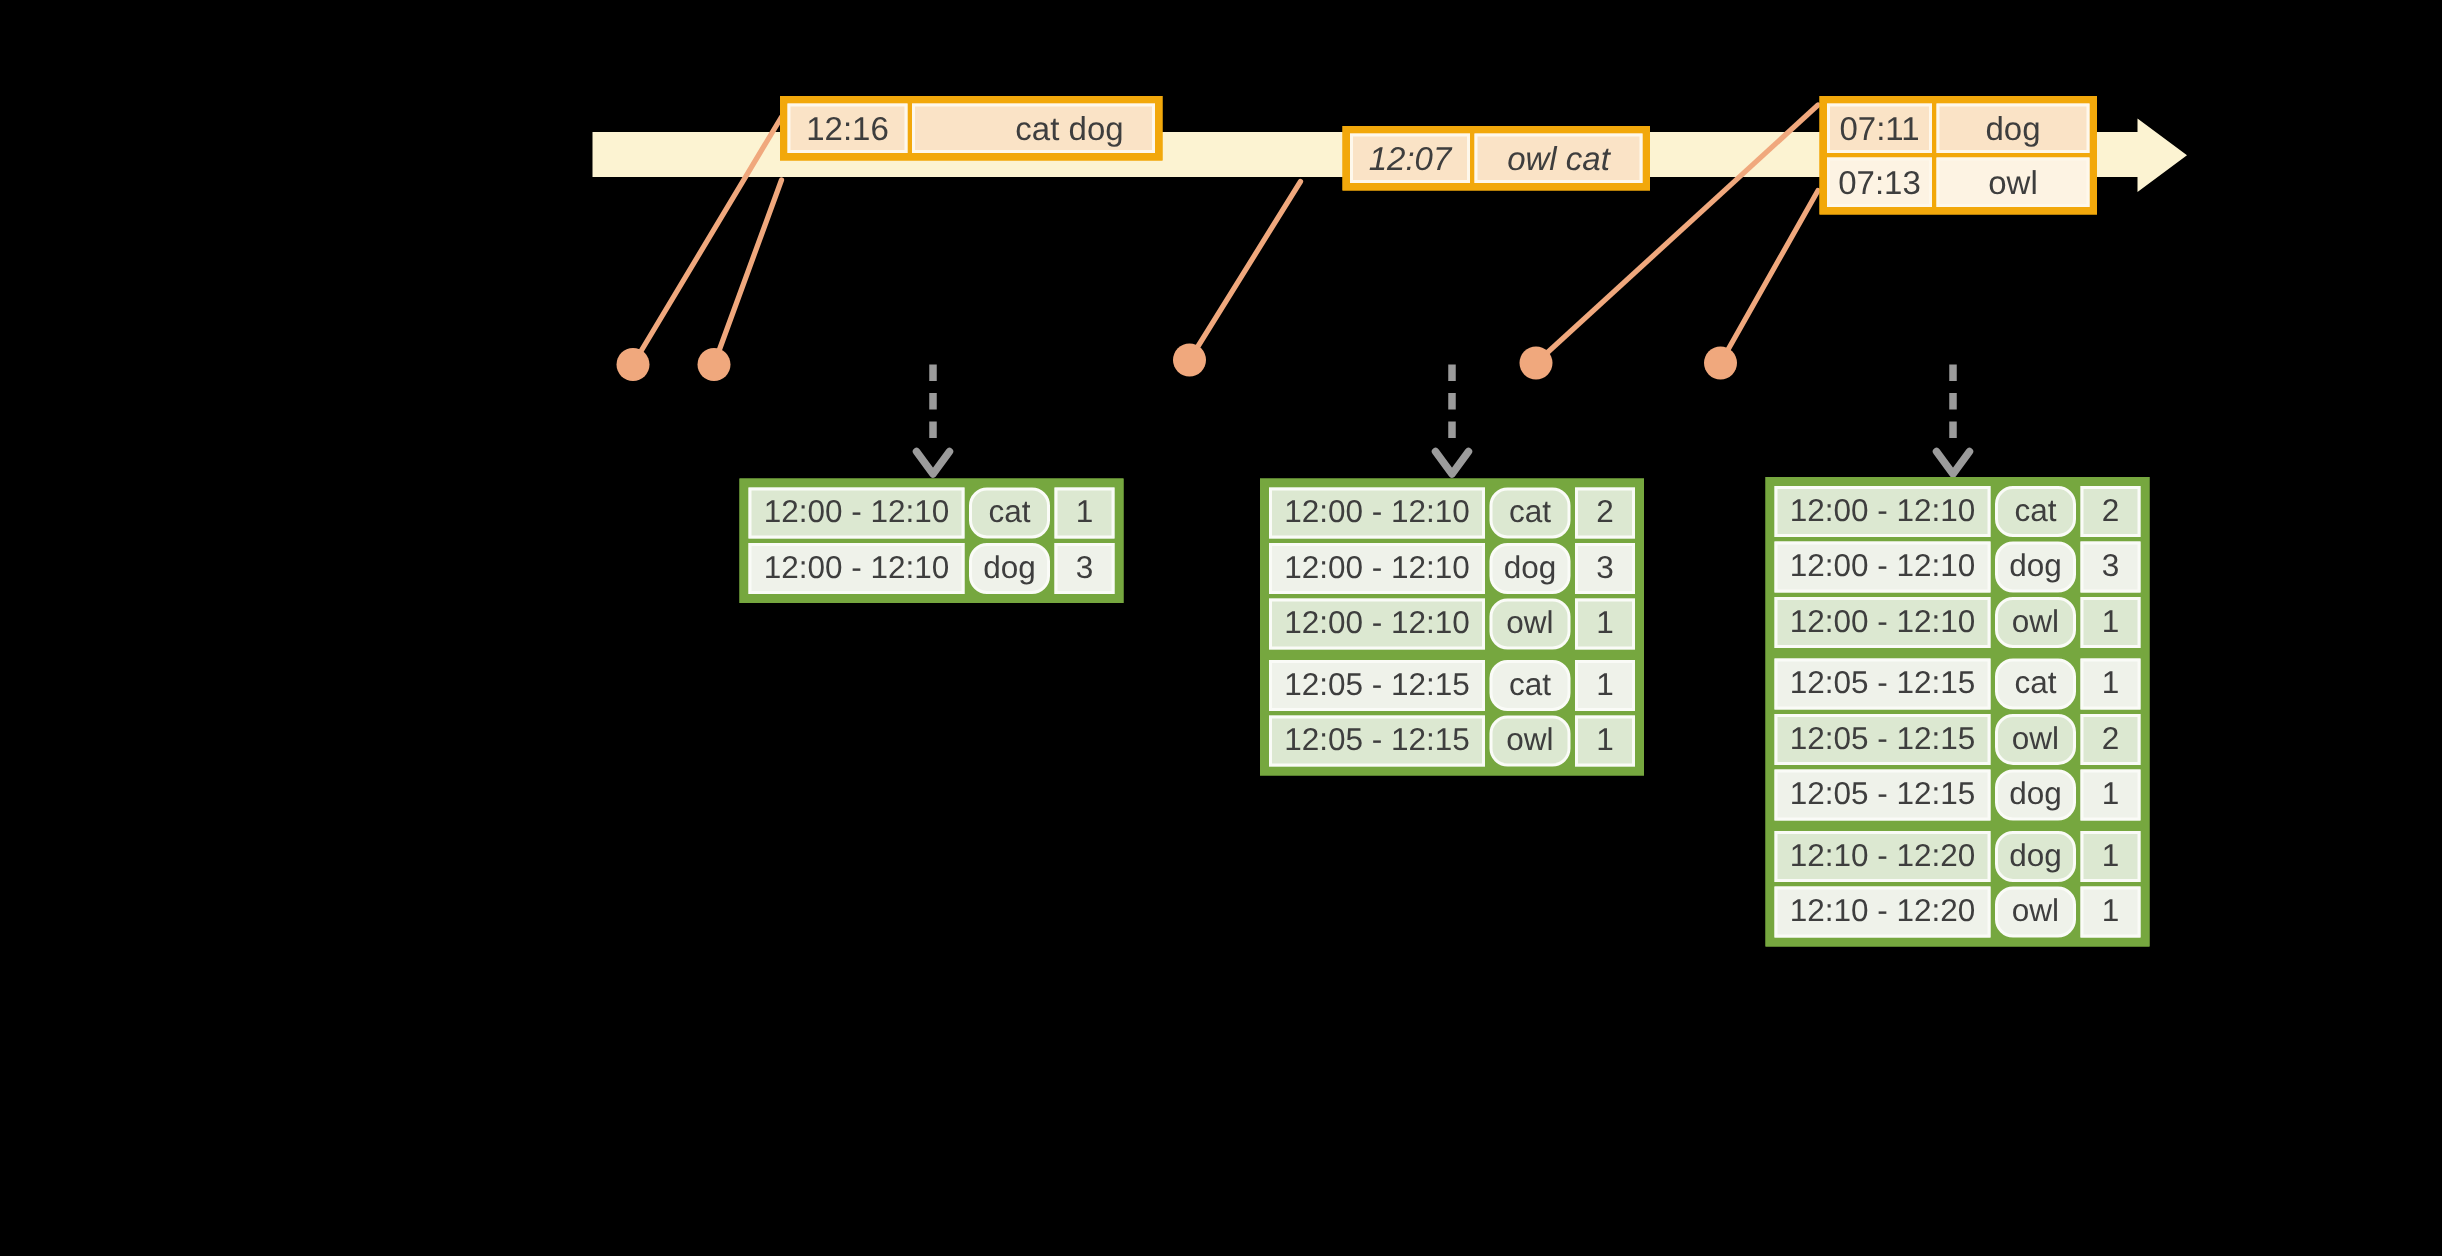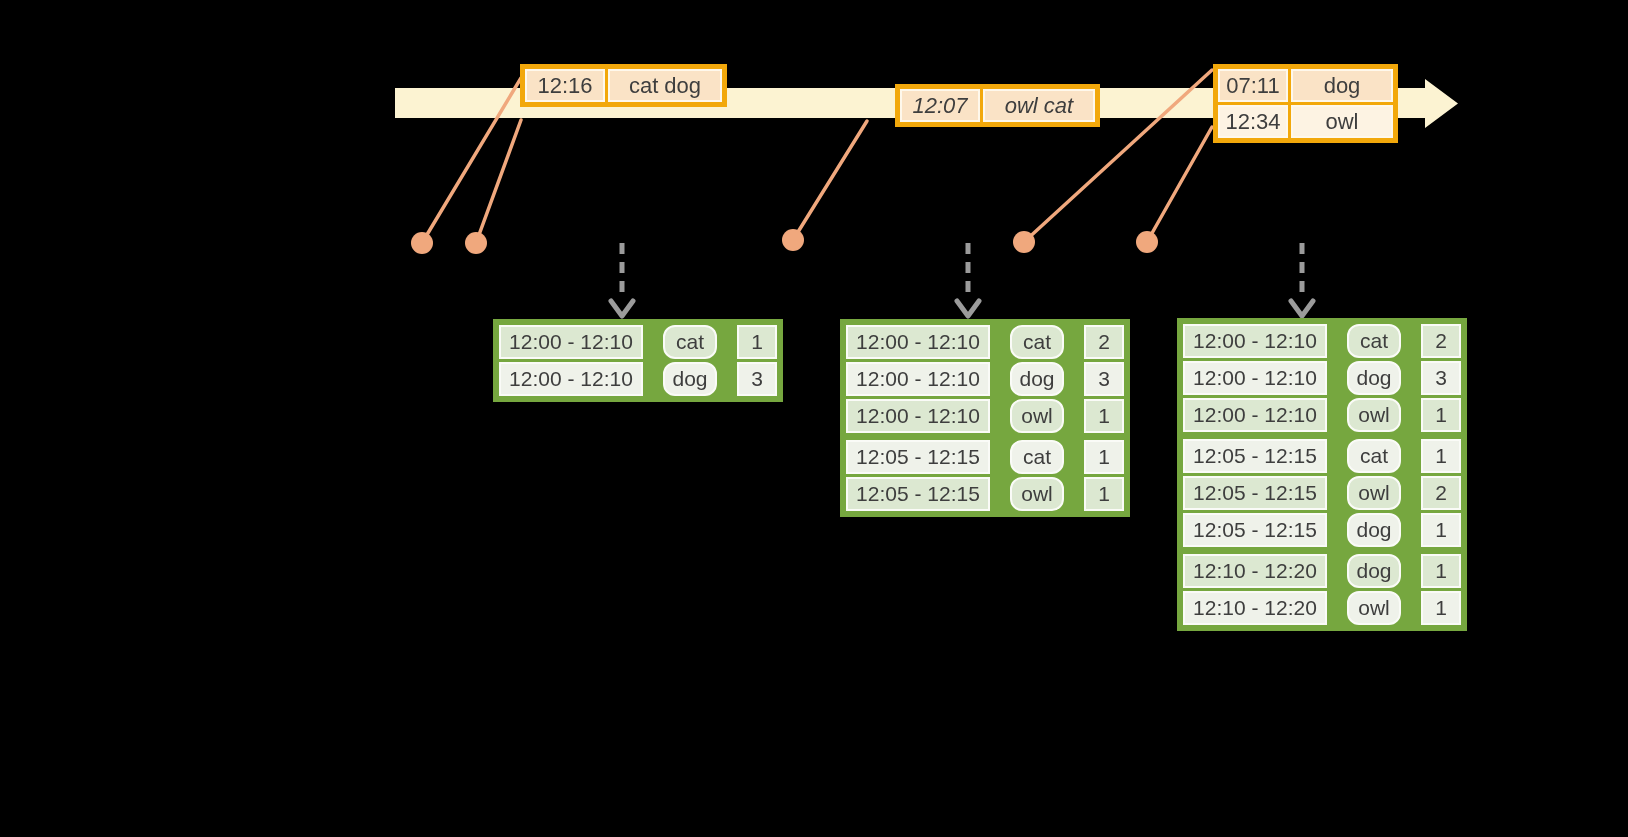--- a/index.html
+++ b/index.html
@@ -36,21 +36,21 @@
   
   .result-table{
     position:absolute;
     background:var(--c-green);
     border:4px solid var(--c-green);
     padding:2px;
     display:flex;flex-direction:column;
     box-sizing:border-box;
     font-size:21px;
   }
-  .rt-row{display:flex;gap:20px;}
+  .rt-row{display:flex;gap:3px;}
   .rt-row + .rt-row{margin-top:3px;}
   .rt-row.group-start{margin-top:7px;}
   .rt-cell{
     border:2px solid var(--c-rt-edge);
     height:30px;
     display:flex;align-items:center;justify-content:center;
     white-space:nowrap;
   }
   .rt-cell.c-window{width:140px;}
   .rt-cell.c-word{width:50px;border-radius:12px;}
@@ -96,36 +96,36 @@
     <g>
       <line class="dash-line" x1="1302" y1="243" x2="1302" y2="299"></line>
       <polyline class="dash-head" points="1291,301 1302,316 1313,301"></polyline>
     </g>
   </svg>
 
   <div id="event-tables">
       <div class="event-table" style="left: 520px; top: 64px;">
         <div class="ev-row alt-dark">
           <div class="ev-cell" style="width: 76px;">12:16</div>
-          <div class="ev-cell" style="width: 110px;">cat dog</div>
+          <div class="ev-cell" style="width: 110px; padding-left: 48px;">cat dog</div>
         </div>
       </div>
       <div class="event-table" style="left: 895px; top: 84px; font-style: italic;">
         <div class="ev-row alt-dark">
           <div class="ev-cell" style="width: 76px;">12:07</div>
           <div class="ev-cell" style="width: 108px;">owl cat</div>
         </div>
       </div>
       <div class="event-table" style="left: 1213px; top: 64px;">
         <div class="ev-row alt-dark">
           <div class="ev-cell" style="width: 66px;">07:11</div>
           <div class="ev-cell" style="width: 98px;">dog</div>
         </div>
         <div class="ev-row alt-light">
-          <div class="ev-cell" style="width: 66px;">12:34</div>
+          <div class="ev-cell" style="width: 66px;">07:13</div>
           <div class="ev-cell" style="width: 98px;">owl</div>
         </div>
       </div>
     </div>
 
   <div id="result-tables">
       <div class="result-table" style="left: 493px; top: 319px;">
         <div class="rt-row alt-dark">
           <div class="rt-cell c-window">12:00 - 12:10</div>
           <div class="rt-cell c-word">cat</div>

